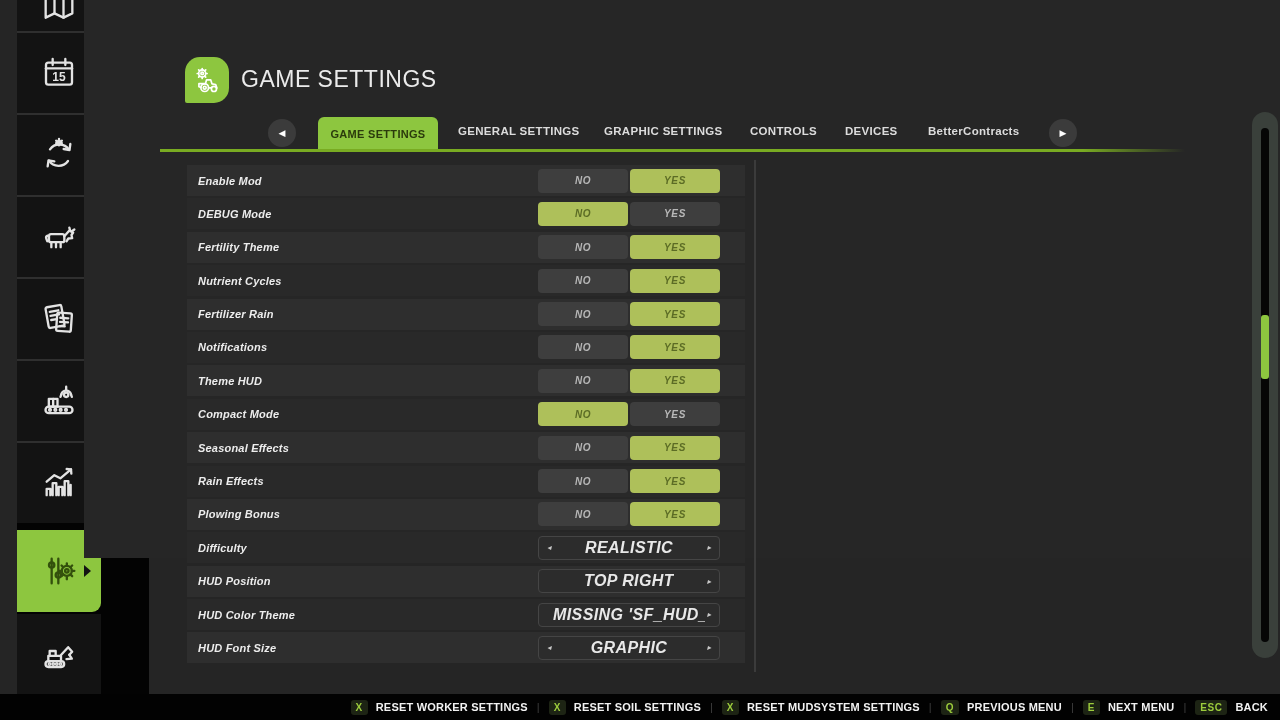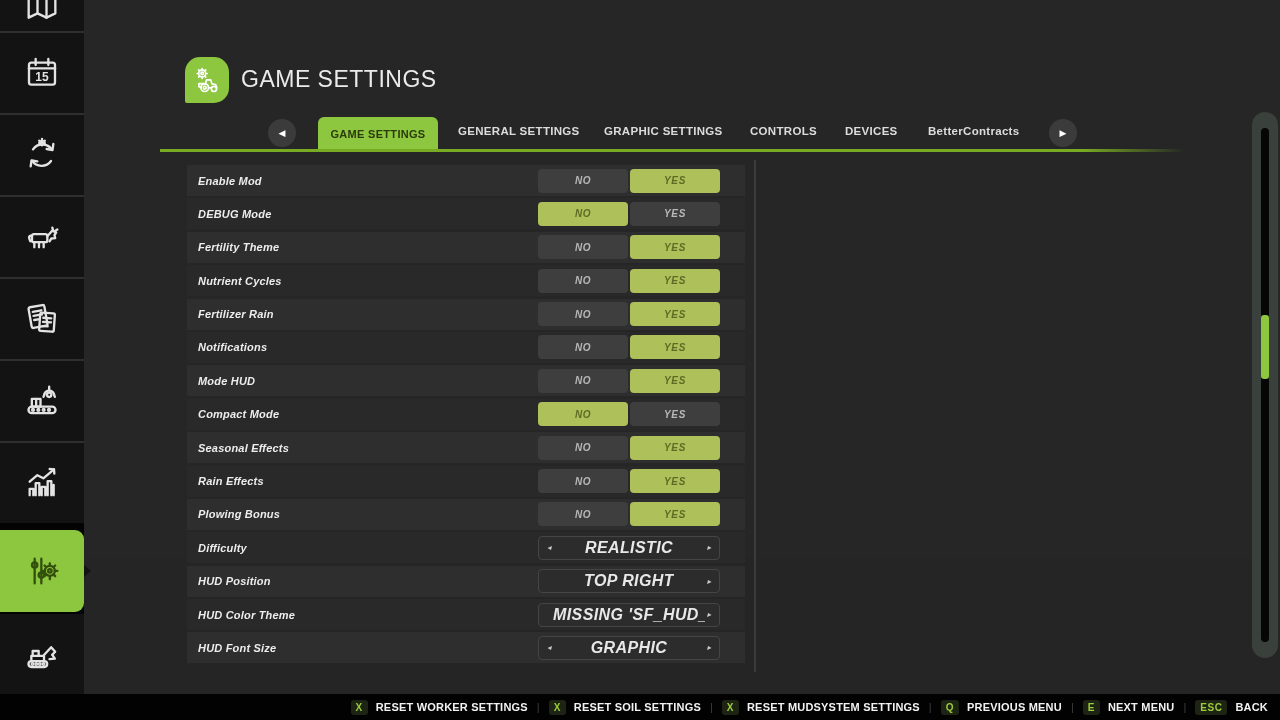--- a/index.html
+++ b/index.html
@@ -4,21 +4,21 @@
 <style>
   :root{
     --accent:#8dc63f; --underline:#79ab22;
     --tgsel:#aec05a; --tgseltext:#5c6c25; --keygreen:#9ccc3c;
   }
   html,body{margin:0;padding:0;width:1280px;height:720px;overflow:hidden;
     background:#252525;font-family:"Liberation Sans",sans-serif;}
   #stage{position:relative;width:1280px;height:720px;}
 
   
-  #sidebar{position:absolute;left:0;top:0;width:84px;height:694px;background:#030303;}
+  #sidebar{position:absolute;left:17px;top:0;width:84px;height:694px;background:#030303;padding-left:48px;}
   .side-tile{position:absolute;left:0;width:84px;background:#131313;
     display:flex;align-items:center;justify-content:center;overflow:hidden;}
   .side-tile svg{width:40px;height:40px;}
   .side-tile.tile-0 svg{margin-top:-22px;}
   .side-tile.active{background:var(--accent);border-radius:0 9px 9px 0;}
   .side-tile.active svg g{stroke:#33500c;}
   .side-sep{position:absolute;left:0;width:84px;height:2px;background:#2f2f2f;}
   .side-notch{position:absolute;left:84px;top:565px;width:0;height:0;
     border-top:6px solid transparent;border-bottom:6px solid transparent;border-left:7px solid #131313;}
 
@@ -280,21 +280,21 @@
         <div class="row even">
           <span class="row-label">Notifications</span>
           <div class="ctrl">
             <div class="toggle">
               <span class="tg">NO</span>
               <span class="tg sel">YES</span>
             </div>
           </div>
         </div>
         <div class="row odd">
-          <span class="row-label">Mode HUD</span>
+          <span class="row-label">Theme HUD</span>
           <div class="ctrl">
             <div class="toggle">
               <span class="tg">NO</span>
               <span class="tg sel">YES</span>
             </div>
           </div>
         </div>
         <div class="row even">
           <span class="row-label">Compact Mode</span>
           <div class="ctrl">

